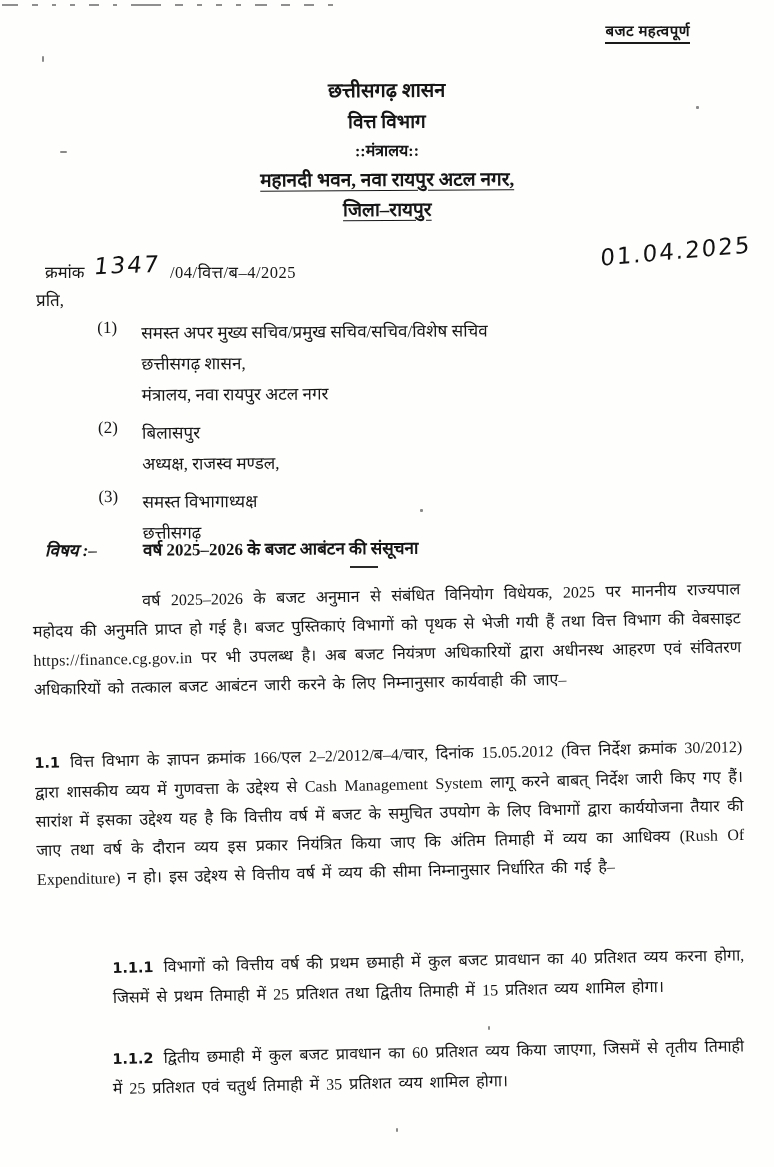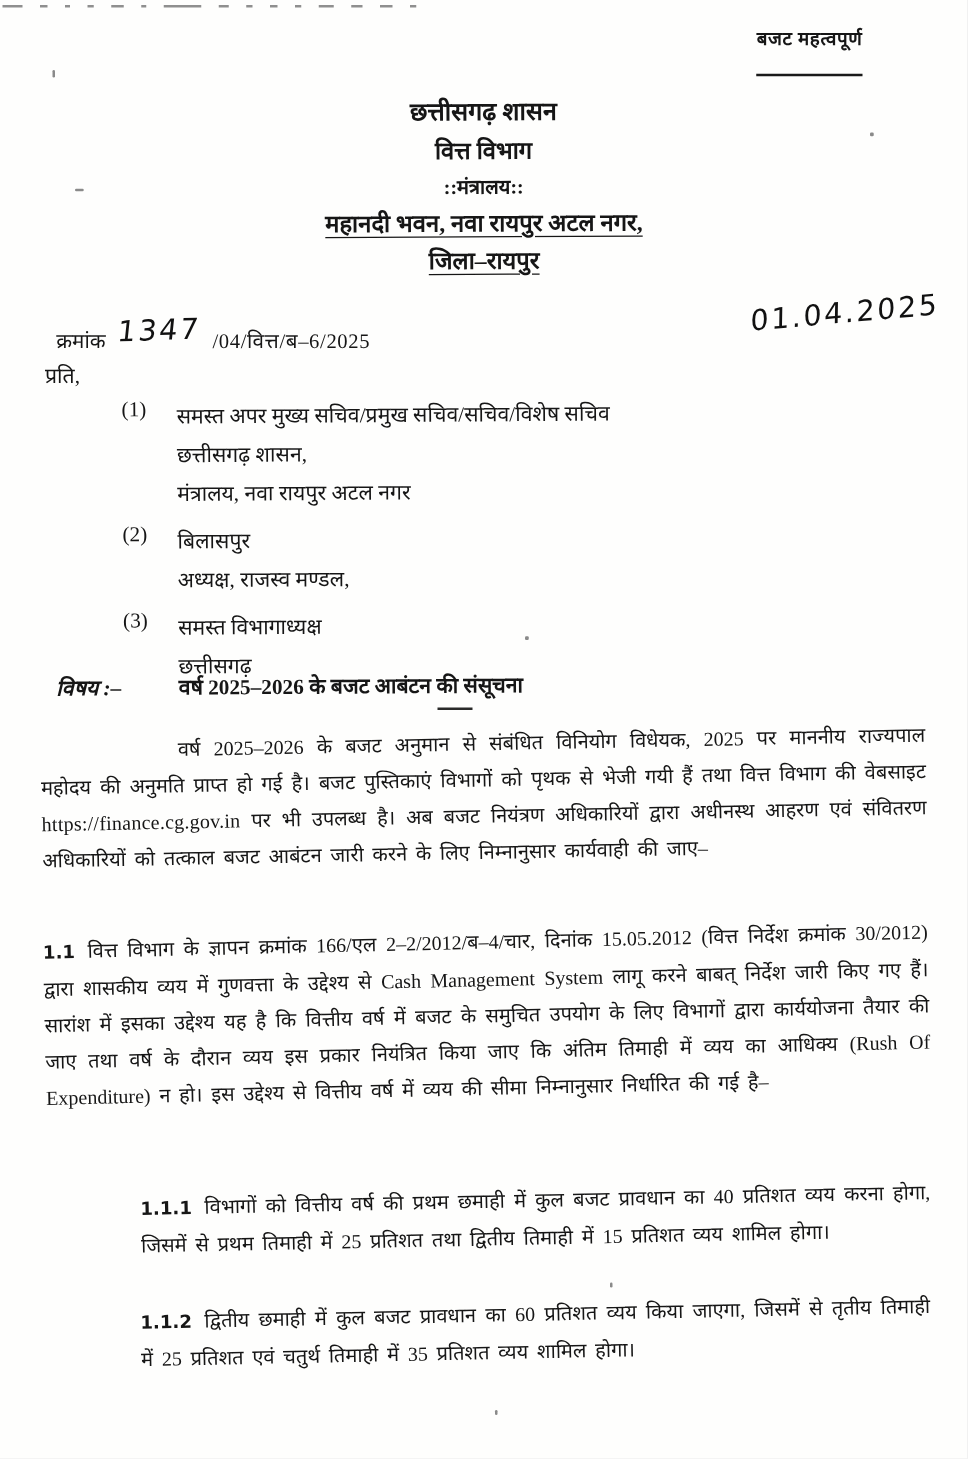--- a/index.html
+++ b/index.html
@@ -13,21 +13,21 @@
     color:#161616;
   }
   
   .artifact{position:absolute;background:#8a8a8a;border-radius:1px;}
   .top-dashes{position:absolute;top:4px;left:2px;width:470px;display:flex;align-items:center;}
   .top-dashes span{display:inline-block;height:2px;background:#8f8f8f;margin-right:14px;}
   
   .tag{
     position:absolute;top:20px;right:84px;
     font-size:15px;font-weight:bold;
-    border-bottom:2px solid #1a1a1a;padding-bottom:18px;
+    border-bottom:2px solid #1a1a1a;padding-bottom:2px;
     letter-spacing:.5px;
   }
   
   .letterhead{position:absolute;top:74px;left:0;width:100%;text-align:center;transform:rotate(-.3deg);}
   .lh1{font-size:20px;font-weight:bold;line-height:32px;}
   .lh2{font-size:19px;font-weight:bold;line-height:31px;}
   .lh3{font-size:16px;font-weight:bold;line-height:28px;}
   .lh4{font-size:19px;font-weight:bold;line-height:30px;text-decoration:underline;text-underline-offset:4px;}
   .lh5{font-size:19px;font-weight:bold;line-height:30px;text-decoration:underline;text-underline-offset:4px;}
   
@@ -100,21 +100,21 @@
     <div class="lh1">छत्तीसगढ़ शासन</div>
     <div class="lh2">वित्त विभाग</div>
     <div class="lh3">::मंत्रालय::</div>
     <div class="lh4">महानदी भवन, नवा रायपुर अटल नगर,</div>
     <div class="lh5">जिला–रायपुर</div>
   </div>
 
   <div class="refline">
     <span class="ref-label">क्रमांक</span>
     <span class="hand ref-number-hand">1347</span>
-    <span class="ref-number-printed">/04/वित्त/ब–6/2025</span>
+    <span class="ref-number-printed">/04/वित्त/ब–4/2025</span>
     <span class="hand ref-date-hand">01.04.2025</span>
   </div>
 
   <div class="salutation">प्रति,</div>
   <div class="recipients">
     <div class="rcpt">
       <span class="rcpt-num">(1)</span>
       <span class="rcpt-lines">
         <div>समस्त अपर मुख्य सचिव/प्रमुख सचिव/सचिव/विशेष सचिव</div>
         <div>छत्तीसगढ़ शासन,</div>

